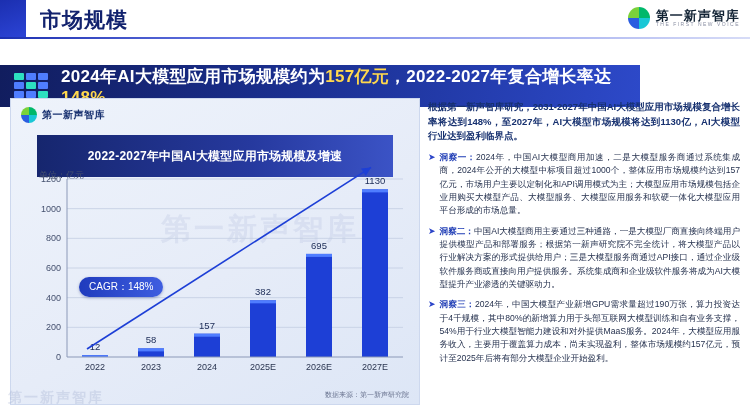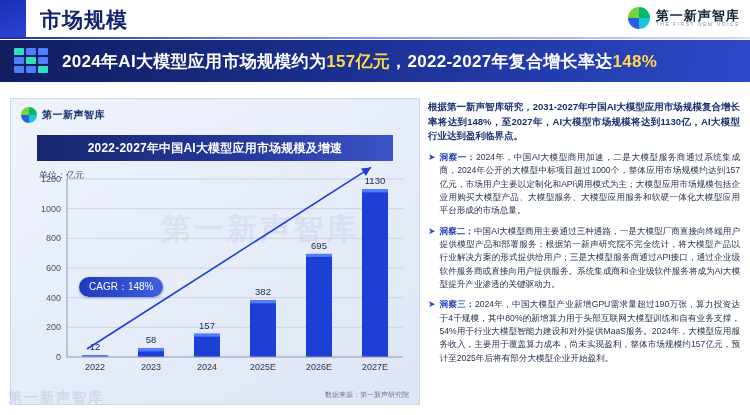--- a/index.html
+++ b/index.html
@@ -34,21 +34,21 @@
   .brand-mark{
     width:22px;height:22px;border-radius:50%;
     background:conic-gradient(#00b86b 0 25%,#19c7d6 0 50%,#2a5de0 0 75%,#7ad13a 0 100%);
   }
   .brand-text{line-height:1.05;}
   .brand-main{font-size:13px;font-weight:bold;color:#123;letter-spacing:1px;}
   .brand-sub{font-size:5px;color:#8a8fa3;letter-spacing:1.5px;}
 
   
   .band{
-    position:absolute;left:0;top:40px;width:750px;height:42px;
+    position:absolute;left:0;top:65px;width:640px;height:42px;
     background:linear-gradient(100deg,#111d5e 0%,#1a2f8f 45%,#2d49c9 100%);
     display:flex;align-items:center;
   }
   .band-dots{
     width:38px;height:26px;margin-left:14px;margin-right:10px;
     display:grid;grid-template-columns:repeat(3,10px);grid-template-rows:repeat(3,7px);gap:2px;
   }
   .band-dots i{display:block;background:#4f7dff;border-radius:1px;}
   .band-dots i:nth-child(1){background:#2de0c0;}
   .band-dots i:nth-child(5){background:#2de0c0;}
@@ -65,21 +65,21 @@
     border:1px solid #cdd8ee;
     overflow:hidden;
   }
   .card-logo{position:absolute;left:10px;top:8px;display:flex;align-items:center;gap:5px;}
   .card-logo-mark{
     width:16px;height:16px;border-radius:50%;
     background:conic-gradient(#00b86b 0 25%,#19c7d6 0 50%,#2a5de0 0 75%,#7ad13a 0 100%);
   }
   .card-logo-text{font-size:10px;font-weight:bold;color:#17306f;letter-spacing:.5px;}
   .chart-subtitle{
-    position:absolute;left:26px;top:36px;width:356px;height:26px;
+    position:absolute;left:26px;top:36px;width:356px;height:42px;
     background:linear-gradient(90deg,#16266e 0%,#26399e 60%,#3b53c6 100%);
     color:#fff;font-size:12px;font-weight:bold;
     display:flex;align-items:center;justify-content:center;letter-spacing:.2px;
   }
   .unit{position:absolute;left:28px;top:70px;font-size:9px;color:#44506e;}
   .plot{position:absolute;left:0;top:0;width:408px;height:305px;}
   .watermark{
     position:absolute;left:150px;top:110px;font-size:30px;color:rgba(120,140,190,.13);
     font-weight:bold;letter-spacing:3px;pointer-events:none;
   }

